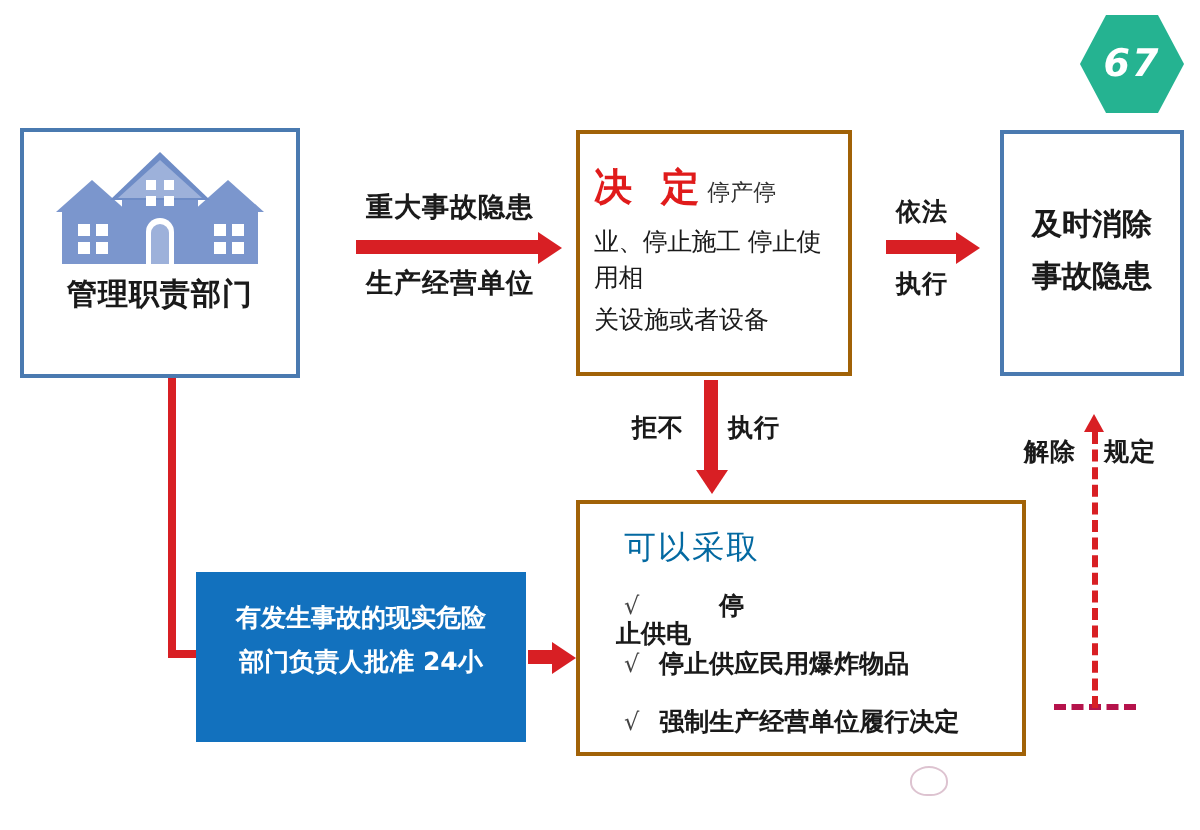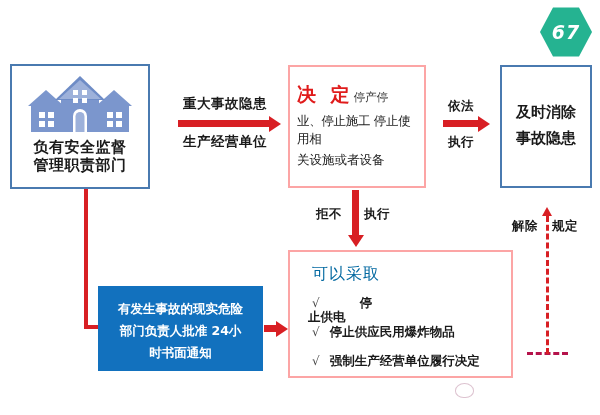--- a/index.html
+++ b/index.html
@@ -40,21 +40,21 @@
   
   .box {
     position: absolute;
     box-sizing: border-box;
     background: #ffffff;
   }
   .box-blue-outline {
     border: 2px solid #4a7ab0;
   }
   .box-magenta-outline {
-    border: 2px solid #fca5a5;
+    border: 2px solid #a16207;
   }
   .box-blue-fill {
     background: #1271be;
     border: none;
   }
 
   
   #dept-box {
     left: 10px;
     top: 64px;
@@ -313,21 +313,20 @@
 
       <rect x="48" y="16" width="5" height="5" fill="#ffffff"></rect>
       <rect x="57" y="16" width="5" height="5" fill="#ffffff"></rect>
       <rect x="48" y="24" width="5" height="5" fill="#ffffff"></rect>
       <rect x="57" y="24" width="5" height="5" fill="#ffffff"></rect>
 
       <path d="M48 58 L48 42 A7 7 0 0 1 62 42 L62 58 Z" fill="#ffffff"></path>
       <path d="M50.5 58 L50.5 42.5 A4.5 4.5 0 0 1 59.5 42.5 L59.5 58 Z" fill="#9db1da"></path>
     </svg>
     <div id="dept-label">
-      <div>负有安全监督</div>
       <div>管理职责部门</div>
     </div>
   </div>
 
   <div class="arrow-label" style="left:183px; top:95px;">重大事故隐患</div>
   <div class="arrow-h" style="left:178px; top:120px; width:92px;"></div>
   <div class="arrow-label" style="left:183px; top:133px;">生产经营单位</div>
 
   <div class="box box-magenta-outline" id="decision-box">
     <div id="decision-inner">
@@ -354,21 +353,20 @@
   <div class="arrow-v" style="left:352px; top:190px; height:46px;"></div>
   <div class="arrow-label arrow-label-sm" style="left:364px; top:206px;">执行</div>
 
   <div class="line-red" style="left:84px; top:189px; width:4px; height:140px;"></div>
   <div class="line-red" style="left:84px; top:325px; width:16px; height:4px;"></div>
 
   <div class="box box-blue-fill" id="notice-box">
     <div id="notice-label">
       <div>有发生事故的现实危险</div>
       <div>部门负责人批准 24小</div>
-      <div>时书面通知</div>
     </div>
   </div>
 
   <div class="arrow-h" style="left:264px; top:325px; width:13px;"></div>
 
   <div class="box box-magenta-outline" id="measures-box">
     <div id="measures-title">可以采取</div>
 
     <div class="measure-item" id="measure-1">
       <span class="measure-check">√</span><span class="m1-gap"></span><span>停</span>

